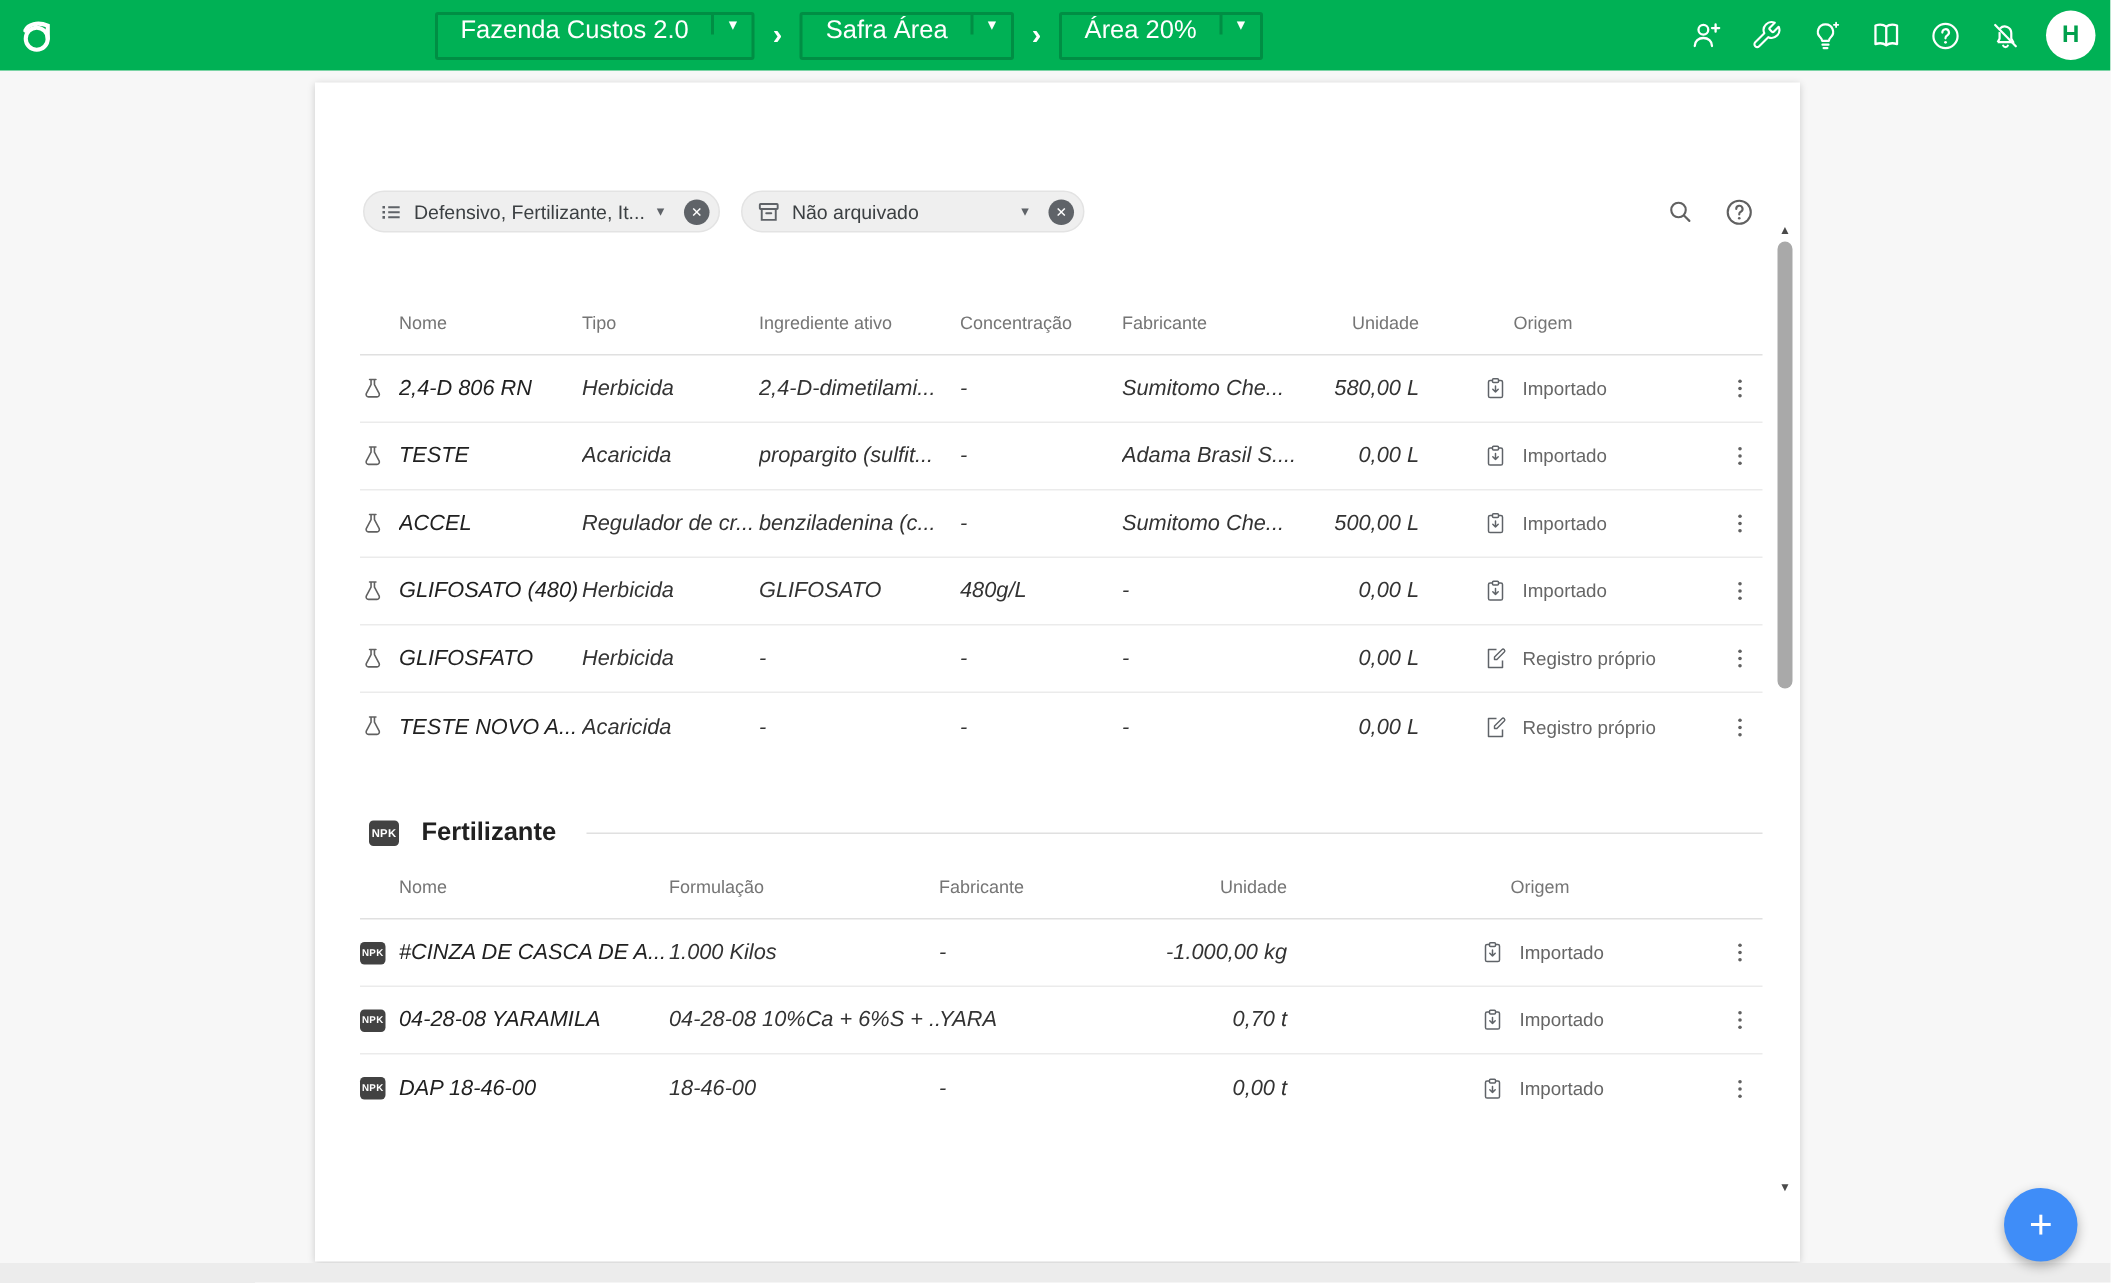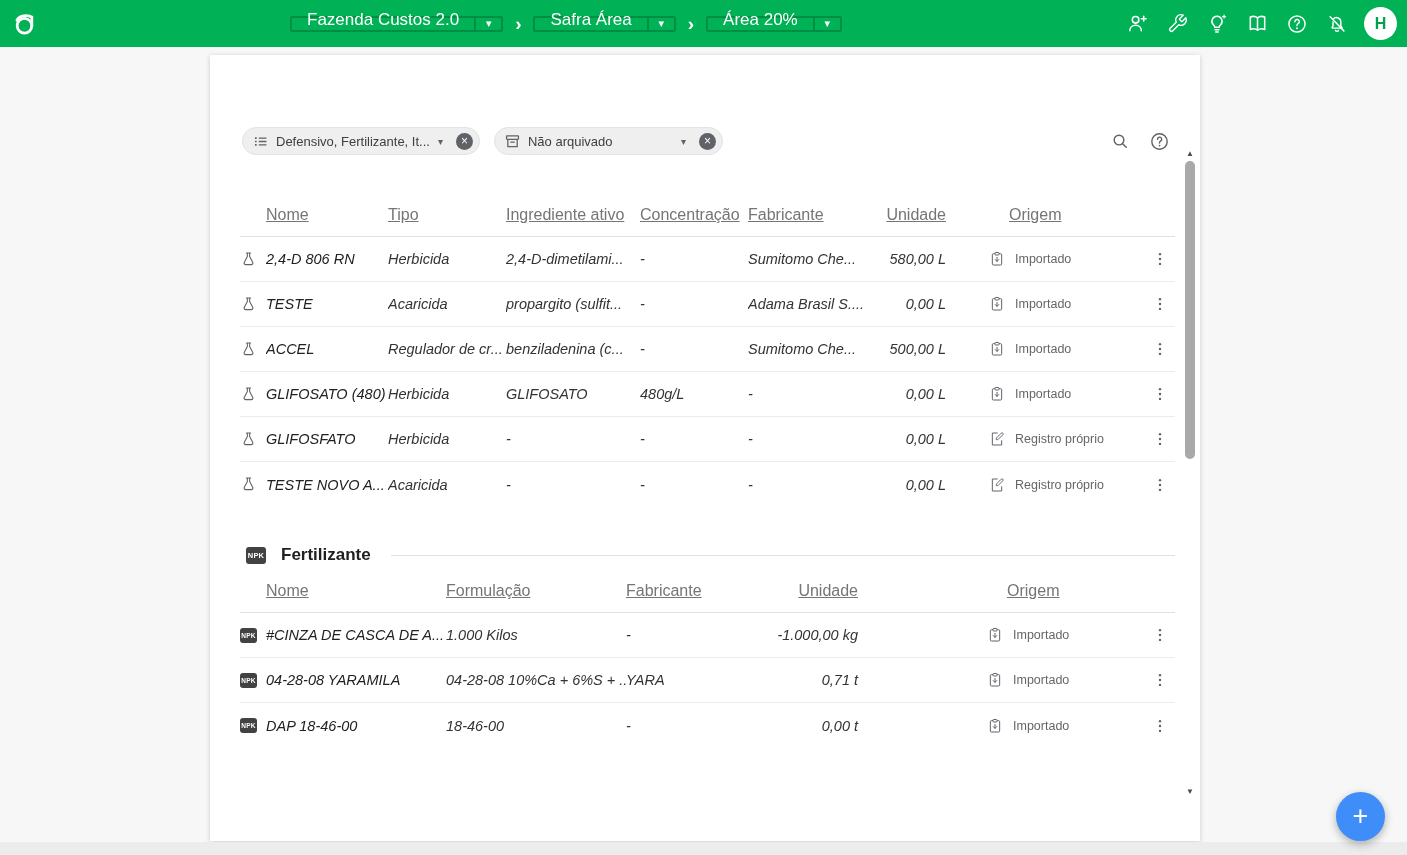--- a/index.html
+++ b/index.html
@@ -4,21 +4,21 @@
 <style>
   *{box-sizing:border-box;}
   html,body{margin:0;padding:0;}
   body{font-family:"Liberation Sans","DejaVu Sans",sans-serif;background:#f7f7f7;}
   .viewport{position:relative;width:1407px;height:855px;background:#f7f7f7;overflow:hidden;}
 
   
   .topbar{position:absolute;top:0;left:0;width:100%;height:47px;background:#00b155;display:flex;align-items:center;z-index:20;}
   .logo{width:38px;height:38px;margin-left:5px;display:flex;align-items:center;justify-content:center;cursor:pointer;}
   .breadcrumb{display:flex;align-items:center;margin-left:247px;}
-  .bc-btn{display:flex;align-items:flex-end;height:16px;border:2px solid #008e44;border-radius:2px;cursor:pointer;}
+  .bc-btn{display:flex;align-items:flex-start;height:32px;border:2px solid #008e44;border-radius:2px;cursor:pointer;}
   .bc-label{display:flex;align-items:center;padding:0 15px;color:#fff;font-size:17px;white-space:nowrap;}
   .bc-caret{display:flex;align-items:center;justify-content:center;width:27px;border-left:2px solid #008e44;color:#fff;font-size:11px;}
   .bc-sep{color:#fff;font-size:19px;font-weight:bold;margin:0 12px;}
   .top-actions{margin-left:auto;display:flex;align-items:center;gap:14px;margin-right:10px;}
   .tb-btn{background:none;border:none;padding:0;width:26px;height:26px;color:#fff;cursor:pointer;display:flex;align-items:center;justify-content:center;}
   .avatar{width:33px;height:33px;border-radius:50%;background:#fff;color:#00a04c;font-weight:bold;font-size:16px;display:flex;align-items:center;justify-content:center;cursor:pointer;}
 
   
   .card{position:absolute;left:210px;top:55px;width:990px;height:786px;background:#fff;box-shadow:0 1px 5px rgba(0,0,0,.18);overflow:hidden;}
   .filters-row{display:flex;align-items:center;padding:72px 28px 0 32px;}
@@ -39,21 +39,21 @@
   .sheet-section{margin-top:38px;}
   .section-header{display:flex;align-items:center;}
   .section-icon{color:#555;display:flex;margin-left:6px;}
   .section-icon svg{width:20px;height:20px;}
   .section-title{font-size:17px;font-weight:bold;color:#212121;margin:0 0 0 15px;white-space:nowrap;}
   .section-rule{flex:1;height:1px;background:#e0e0e0;margin-left:20px;}
   .thead,.trow{display:grid;align-items:center;}
   .grid7{grid-template-columns:26px 122px 118px 134px 108px 120px 80px 39px 150px 1fr 30px;}
   .grid5{grid-template-columns:26px 180px 180px 139px 95px 125px 150px 1fr 30px;}
   .thead{height:44px;margin-top:4px;border-bottom:1px solid #e0e0e0;}
-  .th{font-size:16px;color:#757575;padding-right:10px;white-space:nowrap;overflow:hidden;text-decoration:underline;}
+  .th{font-size:12px;color:#757575;padding-right:10px;white-space:nowrap;overflow:hidden;}
   .th.right{text-align:right;padding-right:2px;}
   .th-origem{padding-left:22px;}
   .trow{height:45px;border-bottom:1px solid #ebebeb;}
   .trow.last{border-bottom:none;}
   .row-icon{color:#616161;display:flex;}
   .row-icon svg{width:17px;height:17px;}
   .td{font-size:14.5px;color:#333;white-space:nowrap;overflow:hidden;padding-right:8px;font-style:italic;}
   .td.nome{color:#212121;}
   .td.right{text-align:right;padding-right:2px;}
   .td-origem{display:flex;align-items:center;padding-left:2px;color:#5f6368;}
@@ -446,21 +446,21 @@
               </svg>
             </button>
           </div>
           <div class="trow grid5">
             <span class="row-icon">
               <span class="npk-badge">NPK</span>
             </span>
             <div class="td nome">04-28-08 YARAMILA</div>
             <div class="td">04-28-08 10%Ca + 6%S + ...</div>
             <div class="td">YARA</div>
-            <div class="td right">0,71 t</div>
+            <div class="td right">0,70 t</div>
             <div></div>
             <div class="td-origem">
               <span class="origin-icon">
                 <svg viewBox="0 0 24 24">
                   <rect x="5" y="4" width="14" height="17" rx="1.6" fill="none" stroke="currentColor" stroke-width="1.5"></rect>
                   <rect x="9" y="2.2" width="6" height="3.8" rx="1" fill="#fff" stroke="currentColor" stroke-width="1.5"></rect>
                   <path d="M12 9.5v6M9.3 12.8 12 15.5l2.7-2.7" fill="none" stroke="currentColor" stroke-width="1.5" stroke-linecap="round" stroke-linejoin="round"></path>
                 </svg>
               </span>
               <span class="origin-label">Importado</span>

